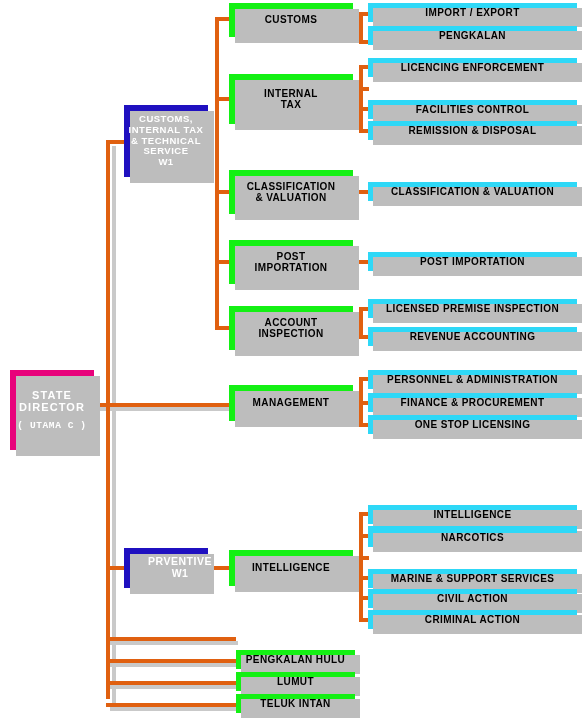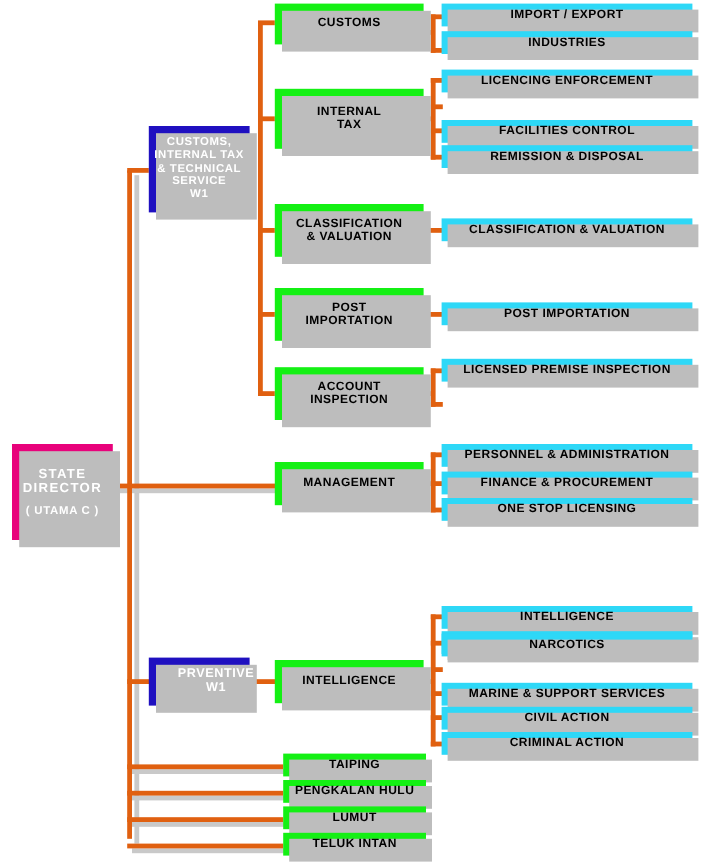--- a/index.html
+++ b/index.html
@@ -55,21 +55,21 @@
   }
 
   .node-root {
     background: #E8027B;
     color: #ffffff;
     font-size: 11px;
     letter-spacing: 1.1px;
     flex-direction: column;
   }
   .node-root .sub {
-    font-family: Liberation Sans, sans-serif;
+    font-family: Liberation Mono, monospace;
     font-size: 9.5px;
     letter-spacing: 0.6px;
     margin-top: 7px;
   }
 
   .node-div {
     background: #1F10C0;
     color: #ffffff;
     font-size: 9.5px;
     letter-spacing: 0.5px;
@@ -224,21 +224,21 @@
     <div class="shadow-layer"></div>
     <div class="node-text">INTELLIGENCE</div>
   </div>
 
   <div class="node node-leaf" style="left:368px; top:3px; width:209px; height:19px;">
     <div class="shadow-layer"></div>
     <div class="node-text">IMPORT / EXPORT</div>
   </div>
   <div class="node node-leaf" style="left:368px; top:26px; width:209px; height:19px;">
     <div class="shadow-layer"></div>
-    <div class="node-text">INDUSTRIES</div>
+    <div class="node-text">PENGKALAN</div>
   </div>
 
   <div class="node node-leaf" style="left:368px; top:58px; width:209px; height:19px;">
     <div class="shadow-layer"></div>
     <div class="node-text">LICENCING ENFORCEMENT</div>
   </div>
   <div class="node node-leaf" style="left:368px; top:100px; width:209px; height:19px;">
     <div class="shadow-layer"></div>
     <div class="node-text">FACILITIES CONTROL</div>
   </div>
@@ -254,20 +254,24 @@
 
   <div class="node node-leaf" style="left:368px; top:252px; width:209px; height:19px;">
     <div class="shadow-layer"></div>
     <div class="node-text">POST IMPORTATION</div>
   </div>
 
   <div class="node node-leaf" style="left:368px; top:299px; width:209px; height:19px;">
     <div class="shadow-layer"></div>
     <div class="node-text">LICENSED PREMISE INSPECTION</div>
   </div>
+  <div class="node node-leaf" style="left:368px; top:327px; width:209px; height:19px;">
+    <div class="shadow-layer"></div>
+    <div class="node-text">REVENUE ACCOUNTING</div>
+  </div>
 
   <div class="node node-leaf" style="left:368px; top:370px; width:209px; height:19px;">
     <div class="shadow-layer"></div>
     <div class="node-text">PERSONNEL &amp; ADMINISTRATION</div>
   </div>
   <div class="node node-leaf" style="left:368px; top:393px; width:209px; height:19px;">
     <div class="shadow-layer"></div>
     <div class="node-text">FINANCE &amp; PROCUREMENT</div>
   </div>
   <div class="node node-leaf" style="left:368px; top:415px; width:209px; height:19px;">
@@ -293,24 +297,20 @@
   </div>
   <div class="node node-leaf" style="left:368px; top:589px; width:209px; height:19px;text-align:right;">
     <div class="shadow-layer"></div>
     <div class="node-text">CIVIL ACTION</div>
   </div>
   <div class="node node-leaf" style="left:368px; top:610px; width:209px; height:19px;">
     <div class="shadow-layer"></div>
     <div class="node-text">CRIMINAL ACTION</div>
   </div>
 
-  <div class="node node-unit flat" style="left:236px; top:628px; width:119px; height:19px;">
-    <div class="shadow-layer"></div>
-    <div class="node-text">TAIPING</div>
-  </div>
   <div class="node node-unit flat" style="left:236px; top:650px; width:119px; height:19px;">
     <div class="shadow-layer"></div>
     <div class="node-text">PENGKALAN HULU</div>
   </div>
   <div class="node node-unit flat" style="left:236px; top:672px; width:119px; height:19px;">
     <div class="shadow-layer"></div>
     <div class="node-text">LUMUT</div>
   </div>
   <div class="node node-unit flat" style="left:236px; top:694px; width:119px; height:19px;text-align:center;">
     <div class="shadow-layer"></div>

